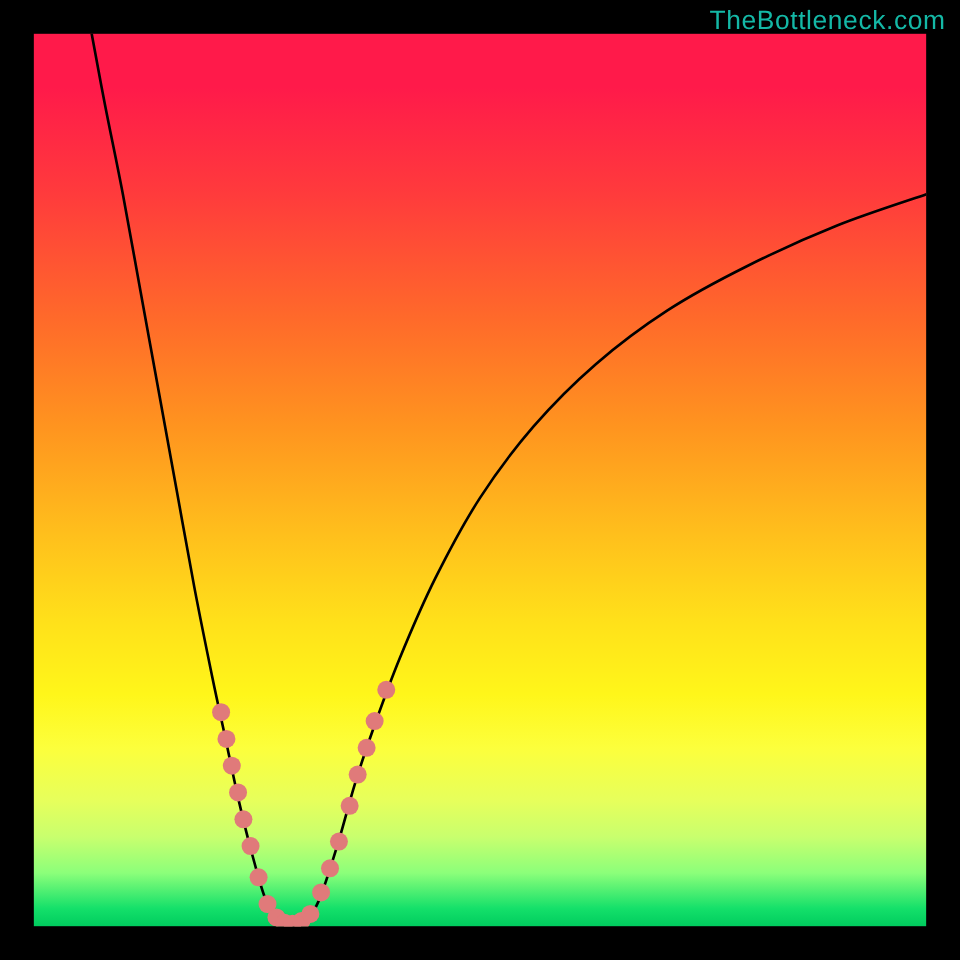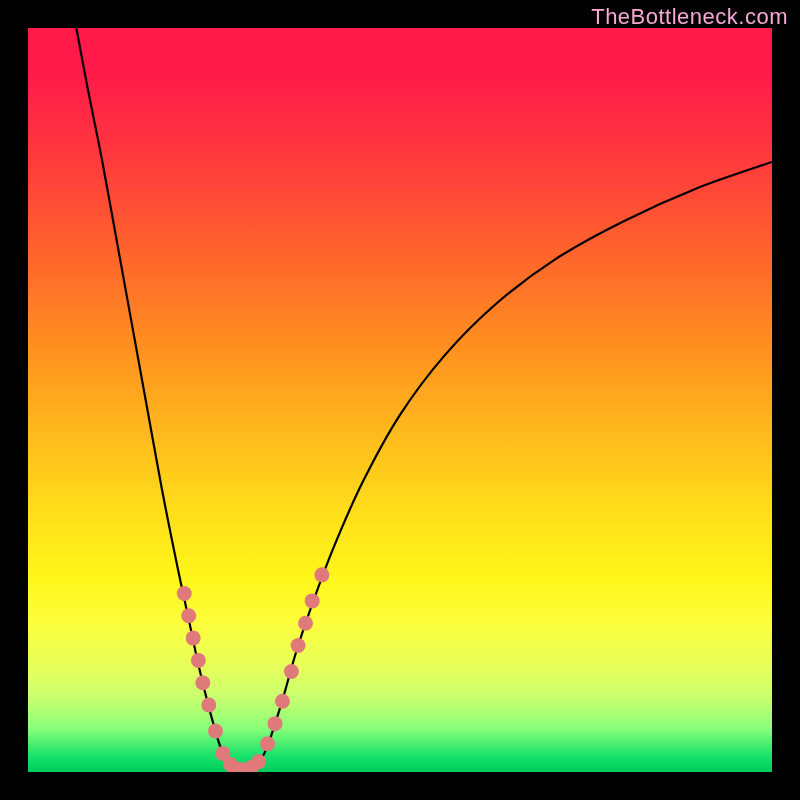--- a/index.html
+++ b/index.html
@@ -14,21 +14,21 @@
   .outer {
     position: relative;
     width: 800px;
     height: 800px;
     background: #000;
   }
   .watermark {
     position: absolute;
     top: 4px;
     right: 12px;
-    color: #f9a8d4;
+    color: #14b8a6;
     font-size: 22px;
     font-weight: 500;
     letter-spacing: 0.5px;
     z-index: 10;
     margin-left: 22px;
   }
   .plot-area {
     position: absolute;
     left: 28px;
     top: 28px;

